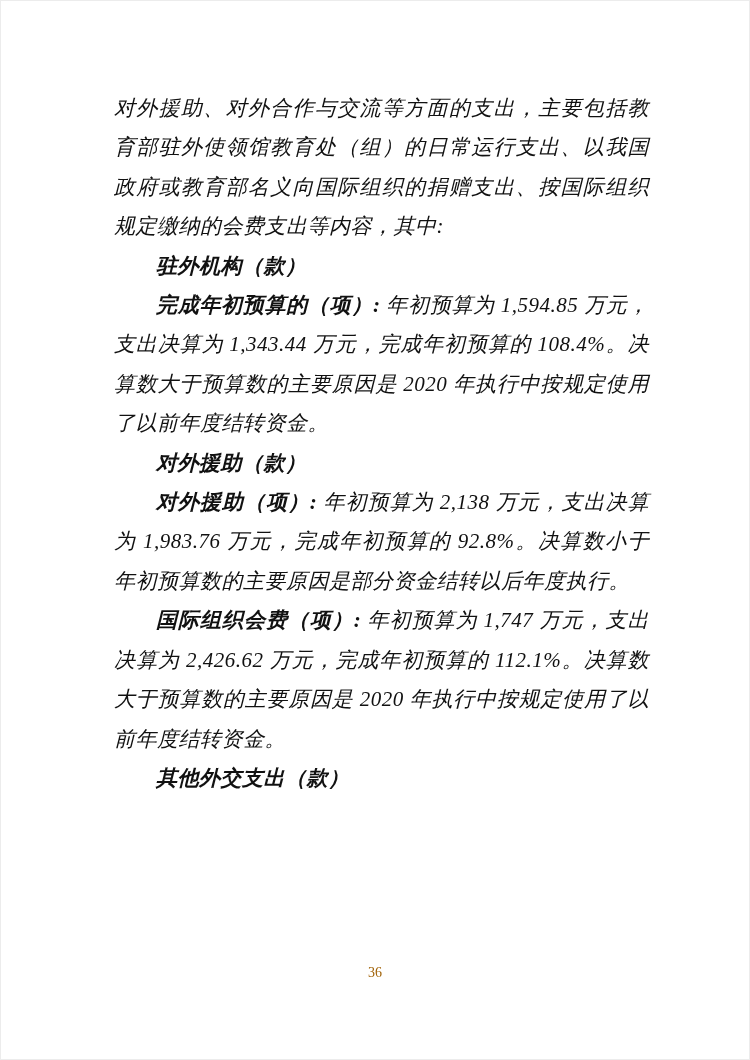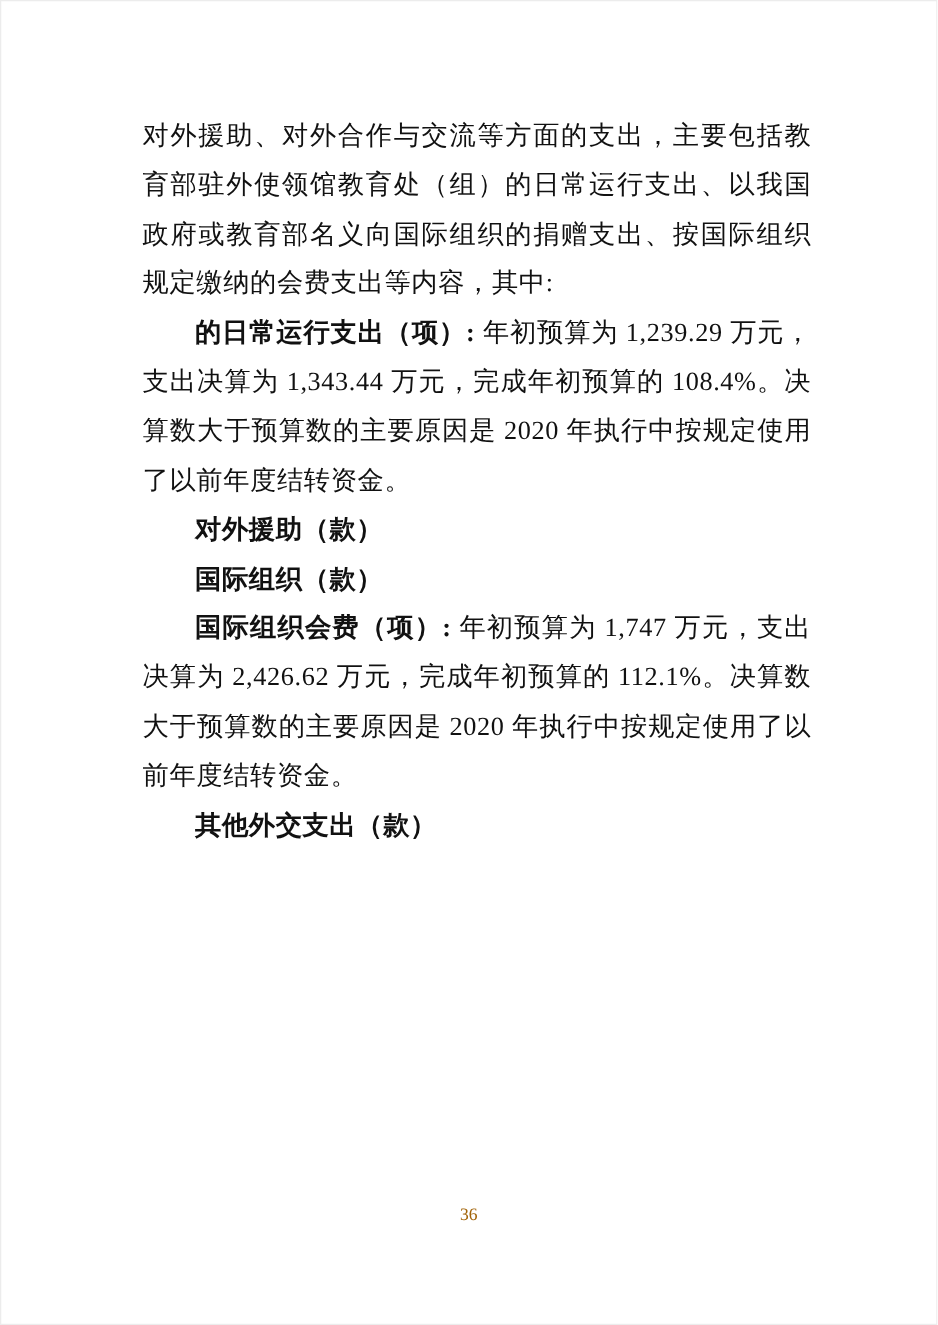--- a/index.html
+++ b/index.html
@@ -25,20 +25,21 @@
     width: 535px;
     font-size: 21px;
     line-height: 39.4px;
     text-align: justify;
     letter-spacing: 0.5px;
   }
   .para {
     margin: 0;
     padding: 0;
     text-indent: 2em;
+    font-style: italic;
   }
   .para.no-indent {
     text-indent: 0;
   }
   .heading {
     font-weight: bold;
   }
   .lead {
     font-weight: bold;
   }
@@ -53,27 +54,28 @@
   }
 </style>
 </head>
 <body>
 
 <div class="page">
   <div class="content">
 
     <p class="para no-indent">对外援助、对外合作与交流等方面的支出，主要包括教育部驻外使领馆教育处（组）的日常运行支出、以我国政府或教育部名义向国际组织的捐赠支出、按国际组织规定缴纳的会费支出等内容，其中:</p>
 
+    <p class="para heading">驻外机构（款）</p>
 
-    <p class="para"><b class="lead">的日常运行支出（项）:</b><span> 年初预算为 1,239.29 万元，支出决算为 1,343.44 万元，完成年初预算的 108.4%。决算数大于预算数的主要原因是 2020 年执行中按规定使用了以前年度结转资金。</span></p>
+    <p class="para"><b class="lead">完成年初预算的（项）:</b><span> 年初预算为 1,594.85 万元，支出决算为 1,343.44 万元，完成年初预算的 108.4%。决算数大于预算数的主要原因是 2020 年执行中按规定使用了以前年度结转资金。</span></p>
 
     <p class="para heading">对外援助（款）</p>
 
+    <p class="para"><b class="lead">对外援助（项）:</b><span> 年初预算为 2,138 万元，支出决算为 1,983.76 万元，完成年初预算的 92.8%。决算数小于年初预算数的主要原因是部分资金结转以后年度执行。</span></p>
 
-    <p class="para heading">国际组织（款）</p>
 
 
     <p class="para"><b class="lead">国际组织会费（项）:</b><span> 年初预算为 1,747 万元，支出决算为 2,426.62 万元，完成年初预算的 112.1%。决算数大于预算数的主要原因是 2020 年执行中按规定使用了以前年度结转资金。</span></p>
 
     <p class="para heading">其他外交支出（款）</p>
 
   </div>
 
   <div class="page-number">36</div>
 </div>

